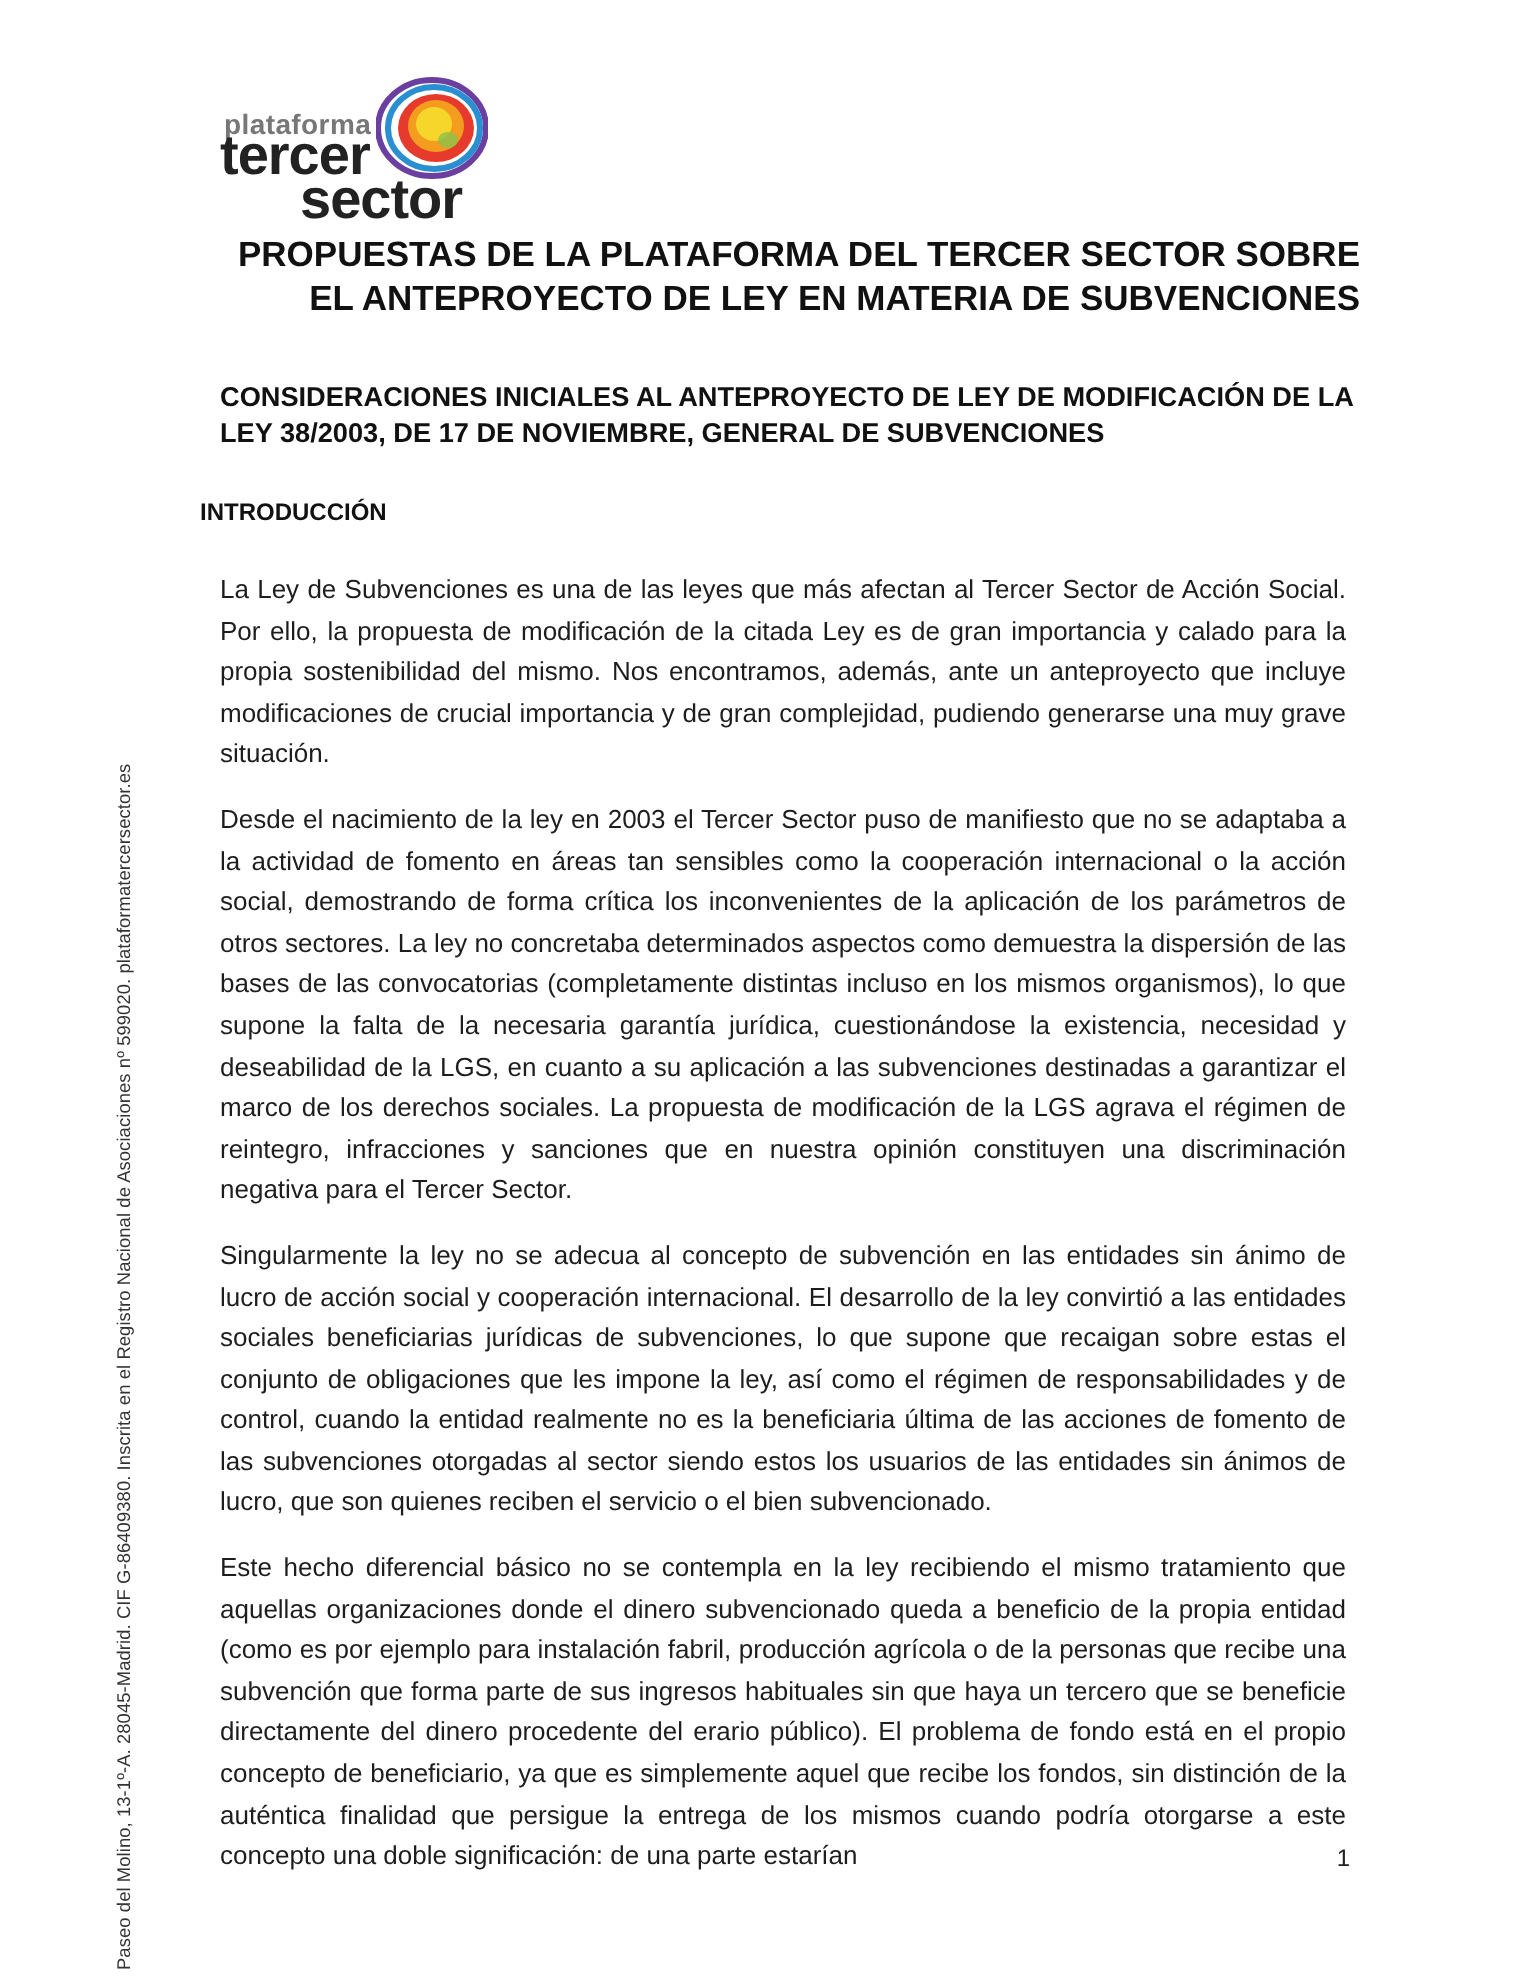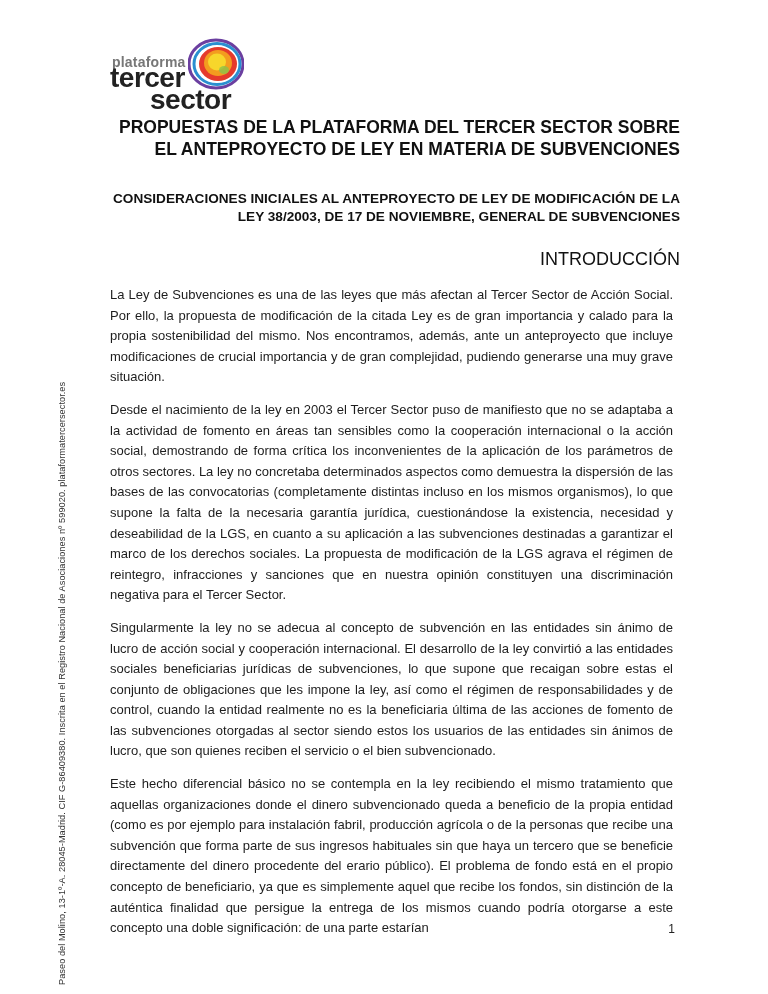--- a/index.html
+++ b/index.html
@@ -10,24 +10,24 @@
   .logo .w1 { position: absolute; left: 8px; top: 18px; font-size: 14px; color: #777; letter-spacing: 0.2px; font-weight: bold; }
   .logo .w2 { position: absolute; left: 6px; top: 28px; font-size: 28px; font-weight: bold; color: #222; letter-spacing: -0.5px; line-height: 28px; }
   .logo .w3 { position: absolute; left: 46px; top: 50px; font-size: 28px; font-weight: bold; color: #222; letter-spacing: -0.5px; line-height: 28px; }
   .logo .swirl { position: absolute; left: 84px; top: 2px; width: 56px; height: 52px; }
 
   .sidebar { position: absolute; left: 57px; top: 985px; width: 750px; transform-origin: 0 0; transform: rotate(-90deg);
              font-size: 9.2px; color: #333; white-space: nowrap; letter-spacing: 0.05px; }
 
   .title { position: absolute; left: 100px; top: 116px; width: 580px; text-align: right;
            font-size: 17.5px; font-weight: bold; line-height: 22px; color: #111; }
-  .subtitle { position: absolute; left: 100px; top: 190px; width: 580px; text-align: right;
+  .subtitle { position: absolute; left: 110px; top: 190px; width: 580px; text-align: left;
               font-size: 13.6px; font-weight: bold; line-height: 18px; color: #111; }
-  .intro-heading { position: absolute; left: 100px; top: 249px; width: 580px; text-align: right;
-                   font-size: 18px; font-weight: normal; color: #111; }
+  .intro-heading { position: absolute; left: 100px; top: 249px; width: 580px; text-align: left;
+                   font-size: 12px; font-weight: bold; color: #111; }
 
   .body { position: absolute; left: 110px; top: 285px; width: 563px; }
   .body p { margin: 0 0 12px 0; font-size: 13px; line-height: 20.6px; text-align: justify; color: #1d1d1d; }
 
   .page-num { position: absolute; left: 645px; top: 922px; width: 30px; text-align: right; font-size: 12px; color: #222; }
 </style>
 </head>
 <body>
 
 <div class="logo">

